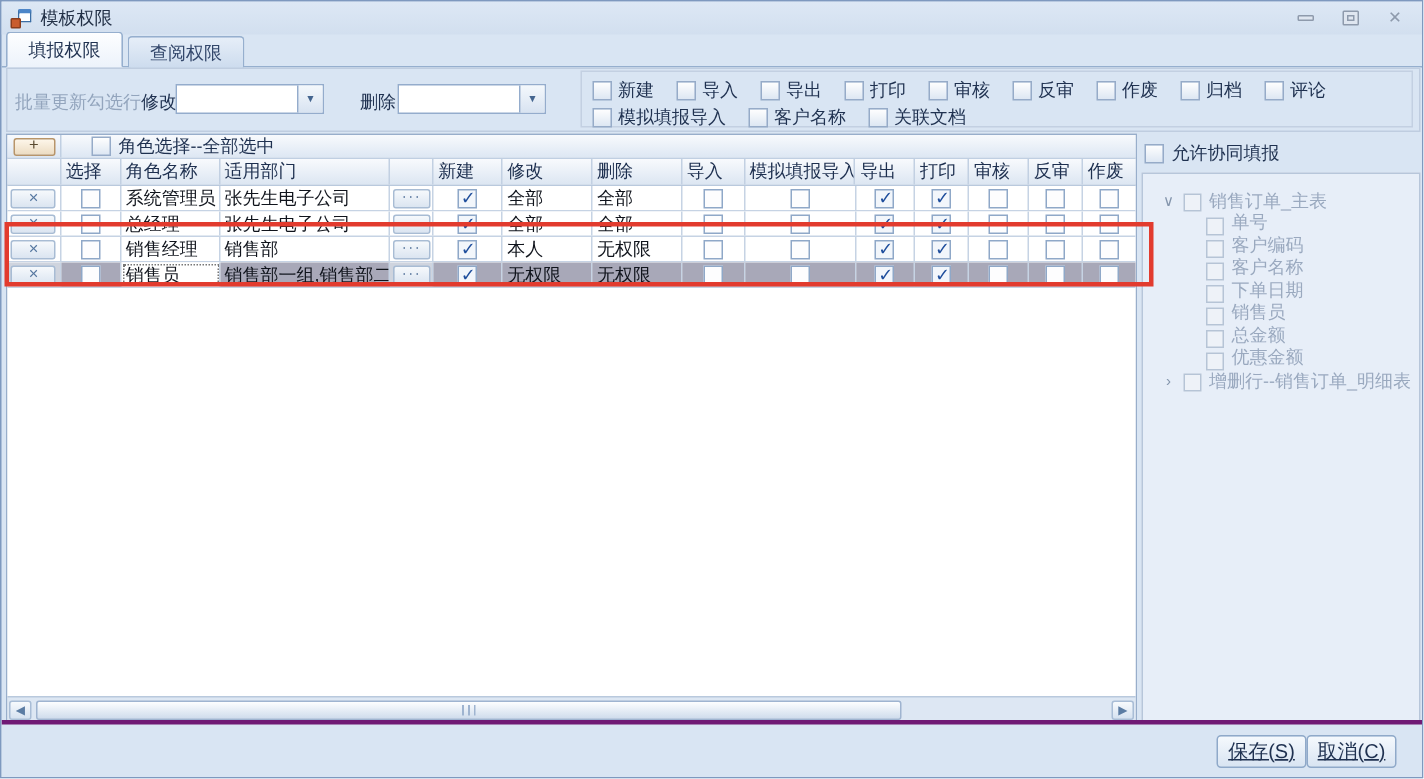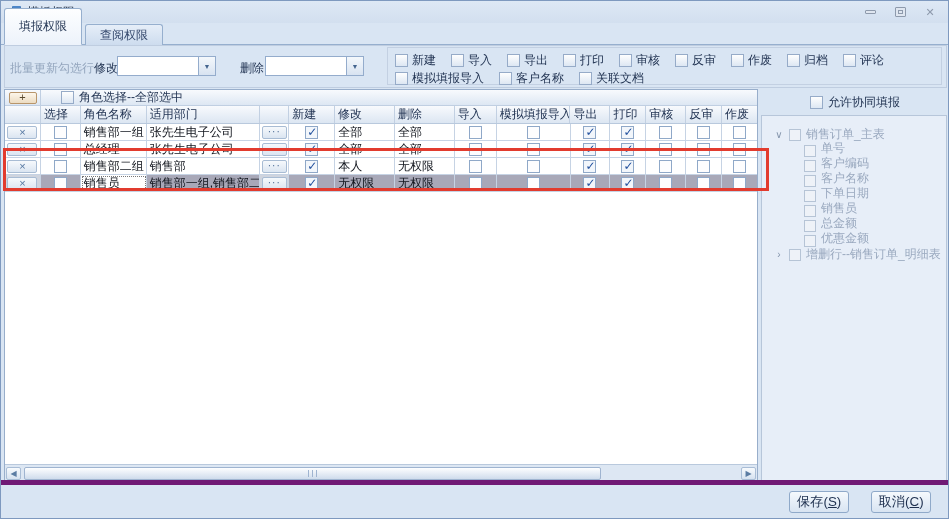--- a/index.html
+++ b/index.html
@@ -16,21 +16,21 @@
   .winbtn { width:16px; height:12px; display:flex; align-items:center; justify-content:center; cursor:default; }
   .glyph-min { width:11px; height:4px; border:1px solid #8e9aac; background:#dfe6f0; border-radius:1px; }
   .glyph-max { width:11px; height:10px; border:1px solid #8e9aac; background:#dfe6f0; border-radius:1px; display:flex; align-items:center; justify-content:center; }
   .glyph-max i { display:block; width:5px; height:4px; border:1px solid #8e9aac; }
   .glyph-close { color:#8e9aac; font-size:11px; font-weight:bold; line-height:1; }
 
   
   .tabstrip { position:absolute; left:0; top:22px; right:0; height:22px; padding-left:3px; display:flex; align-items:flex-end; }
   .tabstrip::after { content:""; position:absolute; left:0; right:0; bottom:0; border-bottom:1px solid #96afce; }
   .tab { position:relative; z-index:2; height:21px; padding:0 14px; display:flex; align-items:center; border:1px solid #96afce; border-bottom:none; border-radius:3px 3px 0 0; margin-right:3px; }
-  .tab.active { background:linear-gradient(#fdfeff,#edf3fb); border-bottom:1px solid #edf3fb; height:37px; }
+  .tab.active { background:linear-gradient(#fdfeff,#edf3fb); border-bottom:1px solid #edf3fb; height:24px; }
   .tab.inactive { background:linear-gradient(#e6eef8,#cddcee); color:#33476b;margin-top:37px; }
 
   
   .toolbar { position:absolute; left:3px; top:44px; width:943px; height:43px; border:1px solid #bfcde0; background:#d9e5f3; }
   .lbl-disabled { position:absolute; left:5px; top:14px; color:#93a5bd; }
   .tb-label { position:absolute; top:14px; }
   .combo { position:absolute; top:10px; width:99px; height:20px; background:#fff; border:1px solid #94accc; display:flex; }
   .combo .box { flex:1; }
   .combo .arrow { width:17px; border-left:1px solid #94accc; background:linear-gradient(#f4f8fc,#d8e3f1); color:#44658f; font-size:7px; display:flex; align-items:center; justify-content:center; }
   .cbgroup { position:absolute; left:382px; right:4px; top:1px; bottom:2px; border:1px solid #c3d0e2; padding:3px 0 0 7px; }
@@ -65,31 +65,31 @@
 
   
   .hscroll { height:17px; background:#dde7f3; border-top:1px solid #b9c9dd; display:flex; align-items:center; padding:1px; }
   .sarrow { width:15px; height:13px; display:flex; align-items:center; justify-content:center; font-size:8px; color:#5b7ca3; background:linear-gradient(#f7fafd,#d6e2f0); border:1px solid #a9bdd6; border-radius:2px; }
   .strack { flex:1; height:13px; position:relative; margin:0 2px; }
   .sthumb { position:absolute; left:1px; top:0; width:577px; height:13px; background:linear-gradient(#fdfeff,#cfdcec); border:1px solid #9fb4d0; border-radius:2px; display:flex; align-items:center; justify-content:center; }
   .sgrip { width:9px; height:7px; background:repeating-linear-gradient(90deg,#9fb4d0 0 1px,transparent 1px 4px); }
 
   
   .right-panel { position:absolute; left:760px; top:88px; width:186px; height:393px; }
-  .allow-collab { display:flex; align-items:center; gap:5px; padding:5px 0 4px 2px;justify-content:center; }
+  .allow-collab { display:flex; align-items:center; gap:5px; padding:5px 0 4px 2px; }
   .rp-box { position:absolute; left:0; top:26px; right:0; bottom:0; border:1px solid #b7c6da; background:#e7eef8; padding:7px 0 0 12px; overflow:hidden; }
   .rp-row { display:flex; align-items:center; gap:5px; height:16px; color:#8fa0b8; }
   .tree { margin-top:4px; }
   .tnode { display:flex; align-items:center; gap:5px; height:15px; color:#9aa9bf; }
   .tnode .tw { width:10px; text-align:center; color:#8596ad; font-size:10px; flex:none; }
   .tchild { display:flex; align-items:flex-end; gap:5px; height:15px; padding-left:30px; color:#9aa9bf; }
   .tcb { width:12px; height:12px; border:1px solid #b6c4d6; background:#eef2f8; flex:none; }
 
   
-  .footer { position:absolute; left:0; bottom:0; right:0; height:38px; border-top:5px solid #701a75; background:#d9e5f3; display:flex; align-items:center; justify-content:flex-end; gap:22px; padding-right:17px; }
+  .footer { position:absolute; left:0; bottom:0; right:0; height:38px; border-top:3px solid #701a75; background:#d9e5f3; display:flex; align-items:center; justify-content:flex-end; padding-right:17px;text-decoration:underline; }
   .btn { width:60px; height:22px; display:flex; align-items:center; justify-content:center; background:linear-gradient(#f5f9fd,#d8e4f2); border:1px solid #8fa9c9; border-radius:3px; color:#1f3150; cursor:default; }
   .btn .u { text-decoration:underline; }
 
   
   .red-rect { position:absolute; left:2px; top:147px; width:766px; height:43px; border:3px solid #e23b2e; z-index:50; pointer-events:none; }
 </style>
 </head>
 <body>
 
 <div class="window">
@@ -217,21 +217,21 @@
       <div class="c w35">作废</div>
     </div>
 
     <div class="grow">
       <div class="c w36 center btncell">
           <button class="xbtn">×</button>
         </div>
       <div class="c w40 center">
           <span class="gcb"></span>
         </div>
-      <div class="c w66">销售部一组</div>
+      <div class="c w66">系统管理员</div>
       <div class="c w114">张先生电子公司</div>
       <div class="c w29 center btncell">
           <button class="dotsbtn">···</button>
         </div>
       <div class="c w46 center">
           <span class="gcb checked"></span>
         </div>
       <div class="c w60">全部</div>
       <div class="c w60">全部</div>
       <div class="c w42 center">
@@ -297,21 +297,21 @@
         </div>
     </div>
 
     <div class="grow">
       <div class="c w36 center btncell">
           <button class="xbtn">×</button>
         </div>
       <div class="c w40 center">
           <span class="gcb"></span>
         </div>
-      <div class="c w66">销售部二组</div>
+      <div class="c w66">销售经理</div>
       <div class="c w114">销售部</div>
       <div class="c w29 center btncell">
           <button class="dotsbtn">···</button>
         </div>
       <div class="c w46 center">
           <span class="gcb checked"></span>
         </div>
       <div class="c w60">本人</div>
       <div class="c w60">无权限</div>
       <div class="c w42 center">

